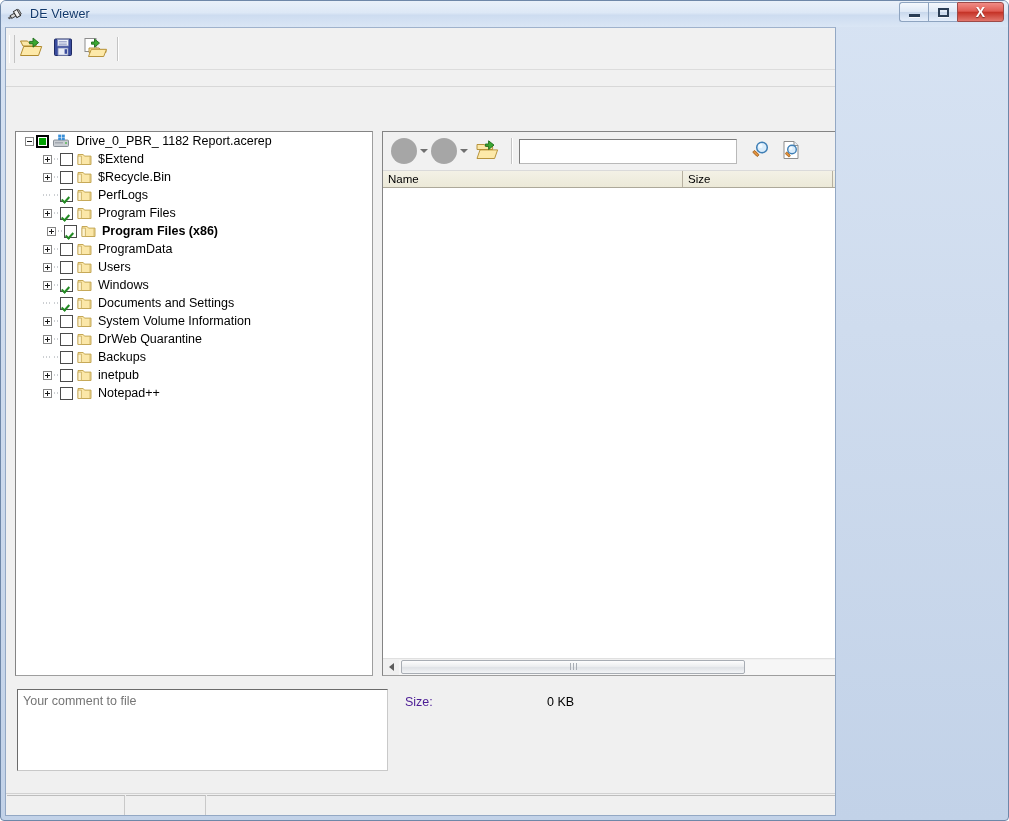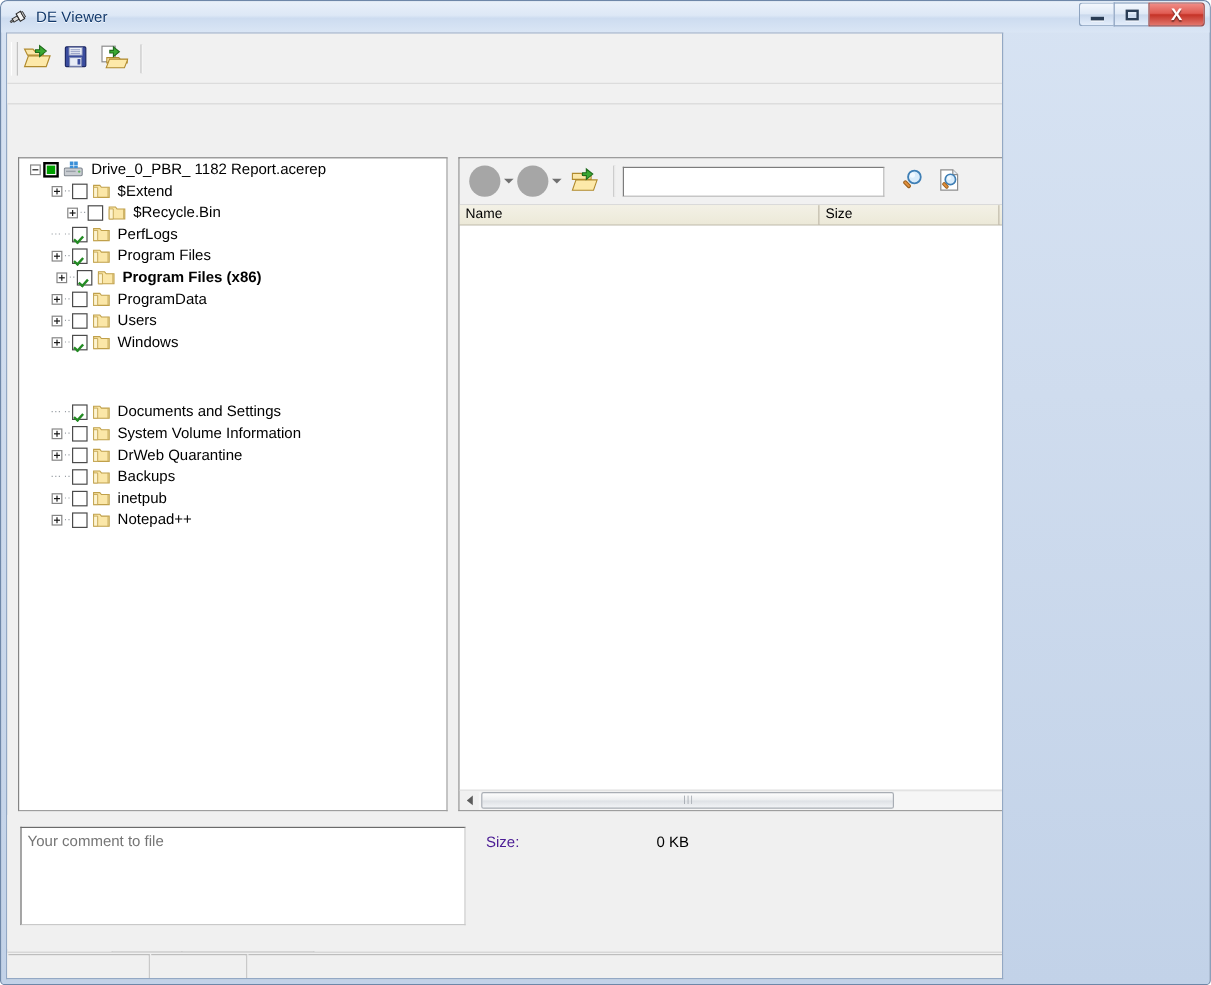--- a/index.html
+++ b/index.html
@@ -610,21 +610,21 @@
                   <line x1="0" y1="9" x2="6" y2="9" stroke="#9aa0a6" stroke-width="1" stroke-dasharray="1 2"></line>
                 </svg></span>
               <span class="cbox"></span>
               <span class="folder-ico"><svg width="16" height="14" viewBox="0 0 16 14">
                   <path d="M1 2.5 h5.2 l1.3 1.6 h6.5 v8.4 h-13 z" fill="#fbe7a8" stroke="#c0a04a" stroke-width="0.9"></path>
                   <path d="M1 12.5 v-8.4 h3.4 v8.4 z" fill="#fdf3cf" stroke="#c0a04a" stroke-width="0.7"></path>
                   <path d="M13 4.1 v8.4" stroke="#c9ad5e" stroke-width="0.8"></path>
                 </svg></span>
               <span class="tree-label">$Extend</span>
             </div>
-            <div class="tree-item" style="padding-left: 24px; margin-left: 13px;">
+            <div class="tree-item" style="padding-left: 24px;">
               <span class="expander">
                 <span class="exp-box plus"></span>
               </span>
               <span style="width: 6px; height: 18px; flex: 0 0 auto;"><svg width="6" height="18" viewBox="0 0 6 18">
                   <line x1="0" y1="9" x2="6" y2="9" stroke="#9aa0a6" stroke-width="1" stroke-dasharray="1 2"></line>
                 </svg></span>
               <span class="cbox"></span>
               <span class="folder-ico"><svg width="16" height="14" viewBox="0 0 16 14">
                   <path d="M1 2.5 h5.2 l1.3 1.6 h6.5 v8.4 h-13 z" fill="#fbe7a8" stroke="#c0a04a" stroke-width="0.9"></path>
                   <path d="M1 12.5 v-8.4 h3.4 v8.4 z" fill="#fdf3cf" stroke="#c0a04a" stroke-width="0.7"></path>
@@ -715,21 +715,21 @@
                   <line x1="0" y1="9" x2="6" y2="9" stroke="#9aa0a6" stroke-width="1" stroke-dasharray="1 2"></line>
                 </svg></span>
               <span class="cbox checked"></span>
               <span class="folder-ico"><svg width="16" height="14" viewBox="0 0 16 14">
                   <path d="M1 2.5 h5.2 l1.3 1.6 h6.5 v8.4 h-13 z" fill="#fbe7a8" stroke="#c0a04a" stroke-width="0.9"></path>
                   <path d="M1 12.5 v-8.4 h3.4 v8.4 z" fill="#fdf3cf" stroke="#c0a04a" stroke-width="0.7"></path>
                   <path d="M13 4.1 v8.4" stroke="#c9ad5e" stroke-width="0.8"></path>
                 </svg></span>
               <span class="tree-label">Windows</span>
             </div>
-            <div class="tree-item" style="padding-left: 24px; margin-top: 40px;">
+            <div class="tree-item" style="padding-left: 24px;">
               <span class="exp-dots"><svg width="14" height="18" viewBox="0 0 14 18">
                   <line x1="3" y1="9" x2="12" y2="9" stroke="#9aa0a6" stroke-width="1" stroke-dasharray="1 2"></line>
                 </svg></span>
               <span style="width: 6px; height: 18px; flex: 0 0 auto;"><svg width="6" height="18" viewBox="0 0 6 18">
                   <line x1="0" y1="9" x2="6" y2="9" stroke="#9aa0a6" stroke-width="1" stroke-dasharray="1 2"></line>
                 </svg></span>
               <span class="cbox checked"></span>
               <span class="folder-ico"><svg width="16" height="14" viewBox="0 0 16 14">
                   <path d="M1 2.5 h5.2 l1.3 1.6 h6.5 v8.4 h-13 z" fill="#fbe7a8" stroke="#c0a04a" stroke-width="0.9"></path>
                   <path d="M1 12.5 v-8.4 h3.4 v8.4 z" fill="#fdf3cf" stroke="#c0a04a" stroke-width="0.7"></path>

